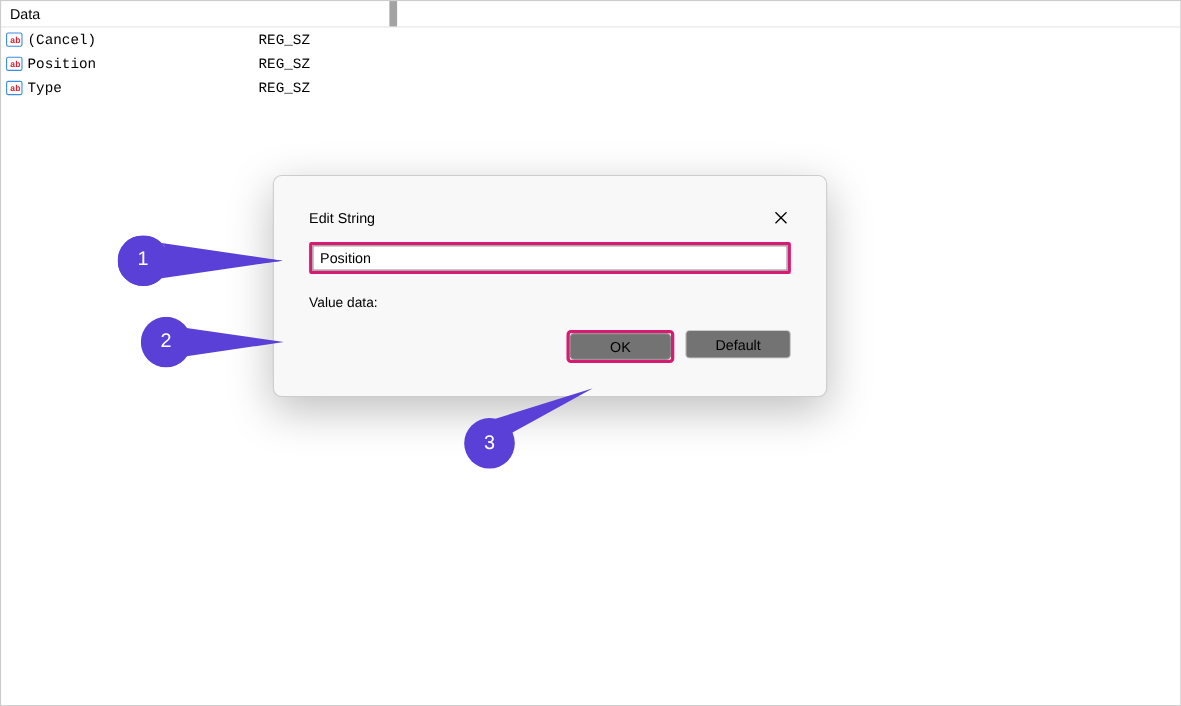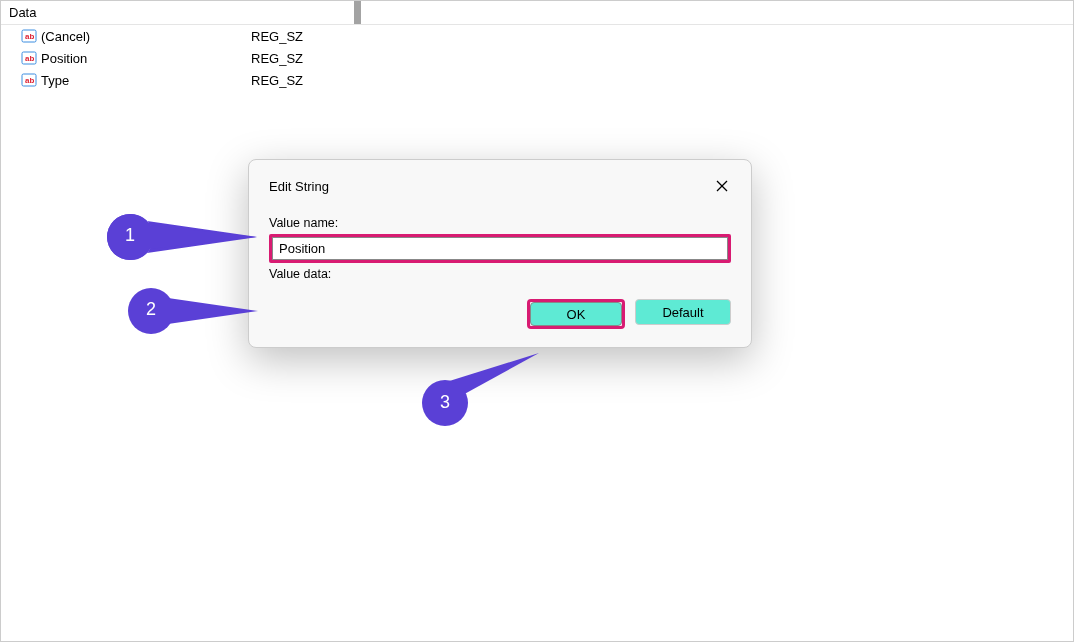--- a/index.html
+++ b/index.html
@@ -37,42 +37,43 @@
   }
   .col-name { width: 230px; }
   .col-type { width: 155px; }
   .col-data { width: 360px; border-right: 7px solid #a3a3a3; }
   .data-row {
     display: flex;
     height: 22px;
     align-items: center;
   }
   .cell {
-    padding: 0 4px 0 20px;
+    padding: 0 4px 0 4px;
     display: flex;
     align-items: center;
     gap: 4px;
     font-size: 13px;
+    font-family: Liberation Mono, monospace;
   }
   .reg-icon {
     width: 16px;
     height: 16px;
     flex: 0 0 16px;
   }
   
   .dialog {
     position: absolute;
     left: 247px;
     top: 158px;
     width: 504px;
     background: #f8f8f8;
     border: 1px solid #ccc;
     border-radius: 8px;
     box-shadow: 0 12px 40px rgba(0,0,0,0.25);
-    padding: 4px;
+    padding: 16px;
   }
   .dialog-titlebar {
     display: flex;
     justify-content: space-between;
     align-items: center;
     padding: 10px 10px 8px 16px;
   }
   .dialog-title {
     font-size: 13px;
   }
@@ -107,21 +108,21 @@
   }
   .button-row {
     display: flex;
     justify-content: flex-end;
     gap: 10px;
     margin-top: 18px;
   }
   .btn {
     width: 96px;
     height: 26px;
-    background: #5eead4;
+    background: #737373;
     border: 1px solid #ccc;
     border-radius: 4px;
     font-family: inherit;
     font-size: 13px;
     cursor: pointer;
   }
   .btn-highlight {
     border: 3px solid #d81b72;
     border-radius: 4px;
     padding: 0;
@@ -217,26 +218,25 @@
   <div class="dialog-titlebar">
     <span class="dialog-title">Edit String</span>
     <span class="close-btn">
       <svg width="12" height="12" viewBox="0 0 12 12">
         <line x1="1" y1="1" x2="11" y2="11" stroke="#000" stroke-width="1.2"></line>
         <line x1="11" y1="1" x2="1" y2="11" stroke="#000" stroke-width="1.2"></line>
       </svg>
     </span>
   </div>
   <div class="dialog-body">
-    <div class="field-label">Value name:</div>
     <div class="field-input-wrap">
       <input class="field-input" readonly="" value="Position" style="">
     </div>
 
-    <div class="field-label" style="margin-top:4px">Value data:</div>
+    <div class="field-label" style="margin-top:19px">Value data:</div>
 
     <div class="button-row">
       <div class="btn-highlight">
         <button class="btn">OK</button>
       </div>
       <button class="btn">Default</button>
     </div>
   </div>
 </div>
 

